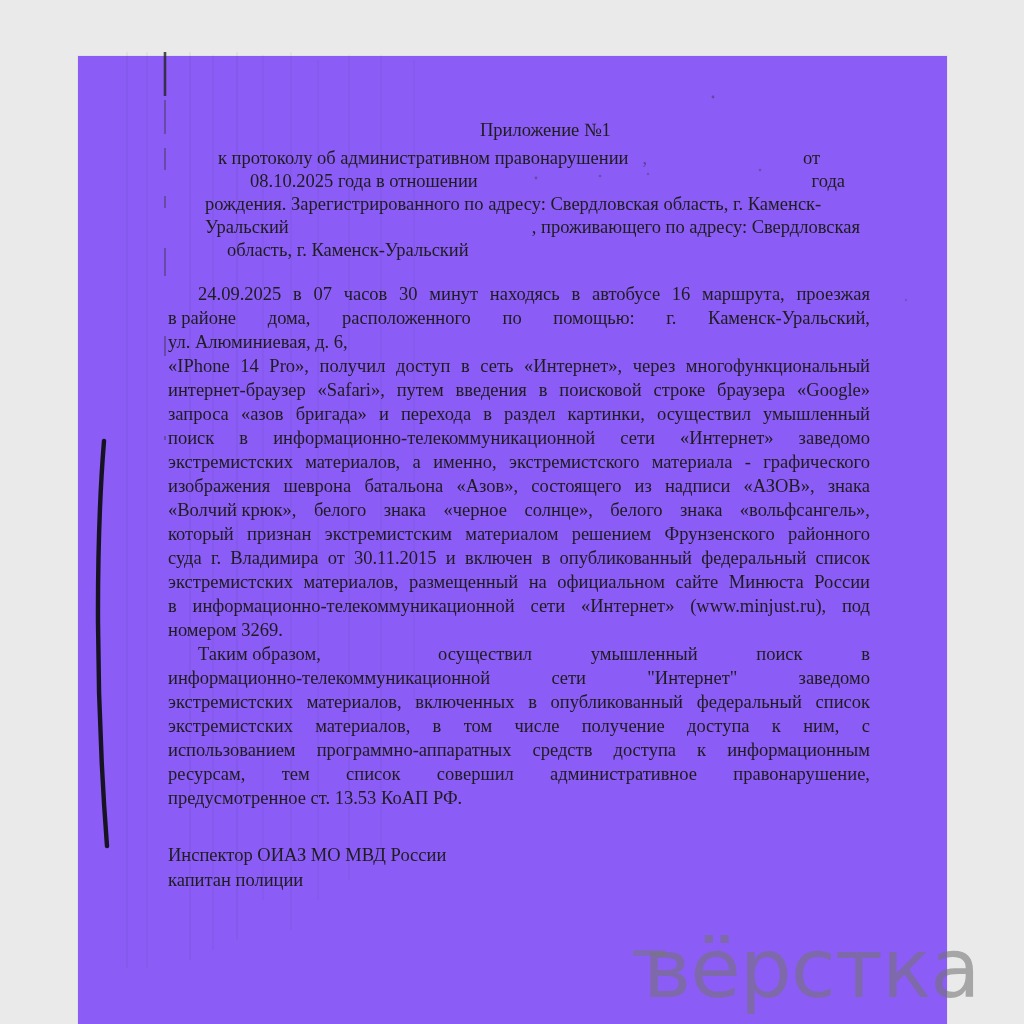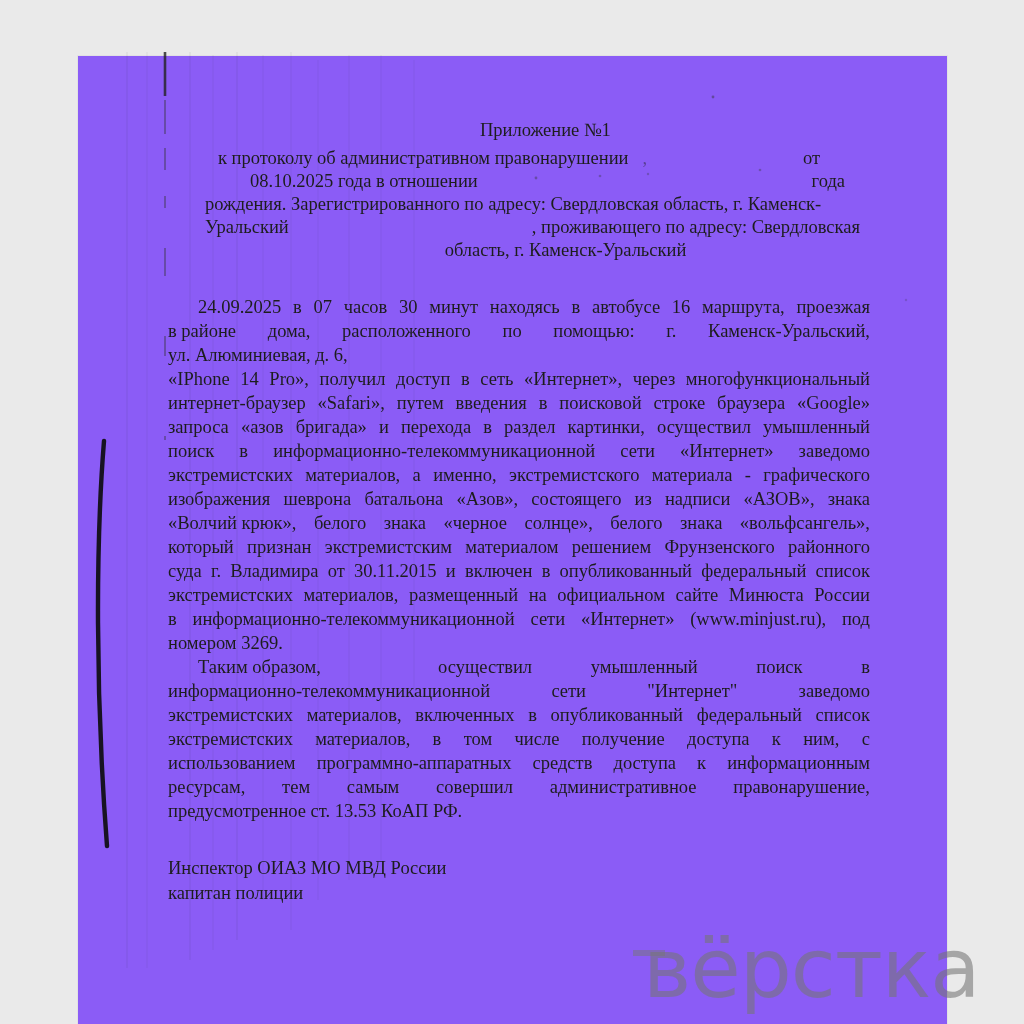--- a/index.html
+++ b/index.html
@@ -11,23 +11,23 @@
   .title{height:24px;line-height:24px;padding-left:312px;white-space:nowrap;}
   .hline{height:23px;line-height:23px;white-space:nowrap;overflow:hidden;}
   .h2{margin-left:50px;width:602px;display:flex;margin-top:5px;gap:8px;}
   .h2 .mark{opacity:.45;margin-left:6px;}
   .h2 .pushed{margin-left:auto;}
   .h3{margin-left:82px;width:595px;display:flex;}
   .h3 .pushed{margin-left:auto;}
   .h4{margin-left:37px;}
   .h5{margin-left:37px;width:655px;display:flex;}
   .h5 .pushed{margin-left:auto;}
-  .h6{margin-left:93px;text-align:center;}
+  .h6{margin-left:59px;}
   .para{margin:0;}
-  .para1{margin-top:33px;}
+  .para1{margin-top:20px;}
   .line{height:24px;line-height:24px;overflow:hidden;}
   .lf{text-align:justify;text-align-last:justify;}
   .le{text-align:left;}
   .lg{display:flex;justify-content:space-between;}
   .ind{padding-left:30px;}
   .signature{margin-top:33px;}
   .sig-line{height:25px;line-height:25px;}
   .artifacts{position:absolute;left:0;top:0;pointer-events:none;}
   .wm{position:absolute;left:643px;top:928px;font-family:"DejaVu Sans","Liberation Sans",sans-serif;
       font-size:82px;line-height:1;letter-spacing:-1px;color:rgba(118,118,118,0.58);white-space:nowrap;}
@@ -133,21 +133,21 @@
             <span>использованием</span>
             <span>программно-аппаратных</span>
             <span>средств</span>
             <span>доступа</span>
             <span>к</span>
             <span>информационным</span>
           </div>
           <div class="line lg">
             <span>ресурсам,</span>
             <span>тем</span>
-            <span>самым</span>
+            <span>список</span>
             <span>совершил</span>
             <span>административное</span>
             <span>правонарушение,</span>
           </div>
           <div class="line le"><span>предусмотренное ст. 13.53 КоАП РФ.</span></div>
         </div>
 
       <div class="signature">
         <div class="sig-line">Инспектор ОИАЗ МО МВД России</div>
         <div class="sig-line">капитан полиции</div>

